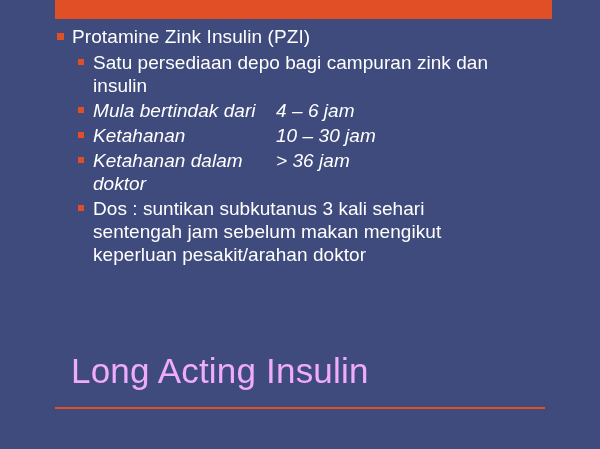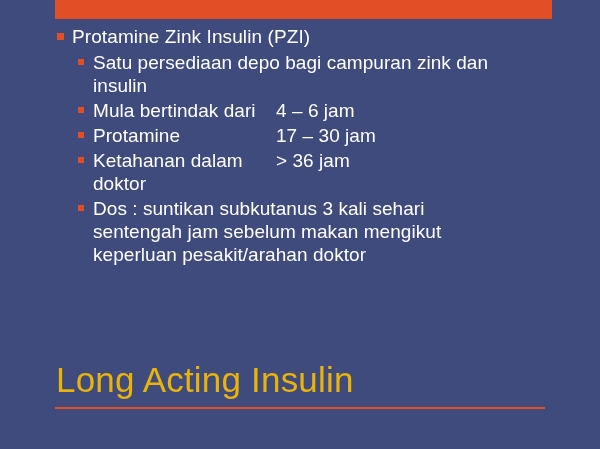--- a/index.html
+++ b/index.html
@@ -67,20 +67,21 @@
     position: absolute;
     left: 78px;
     top: 8px;
     width: 6px;
     height: 6px;
     background: #e04f26;
     display: block;
   }
   .row {
     display: block;
+    font-style: italic;
   }
   .row .col-a {
     display: inline-block;
     width: 183px;
     vertical-align: top;
   }
   .row .col-b {
     display: inline-block;
     vertical-align: top;
   }
@@ -88,25 +89,25 @@
     display: block;
   }
   
   .title-block {
     position: absolute;
     left: 55px;
     bottom: 40px;
     width: 500px;
   }
   .title-text {
-    color: #eab308;
+    color: #f0abfc;
     font-size: 35px;
     line-height: 41px;
     font-weight: normal;
-    margin: 1px;
+    margin: 16px;
     letter-spacing: 0.2px;
   }
   .title-rule {
     margin-top: 7px;
     width: 490px;
     height: 2px;
     background: #e04f26;
   }
 </style>
 </head>
@@ -131,21 +132,21 @@
     <div class="level2">
       <span class="bullet"></span>
       <span class="row">
         <span class="col-a">Mula bertindak dari</span><span class="col-b">4 – 6 jam</span>
       </span>
     </div>
 
     <div class="level2">
       <span class="bullet"></span>
       <span class="row">
-        <span class="col-a">Protamine</span><span class="col-b">17 – 30 jam</span>
+        <span class="col-a">Ketahanan</span><span class="col-b">10 – 30 jam</span>
       </span>
     </div>
 
     <div class="level2">
       <span class="bullet"></span>
       <span class="row">
         <span class="col-a">Ketahanan dalam doktor</span><span class="col-b">&gt; 36 jam</span>
       </span>
     </div>
 

